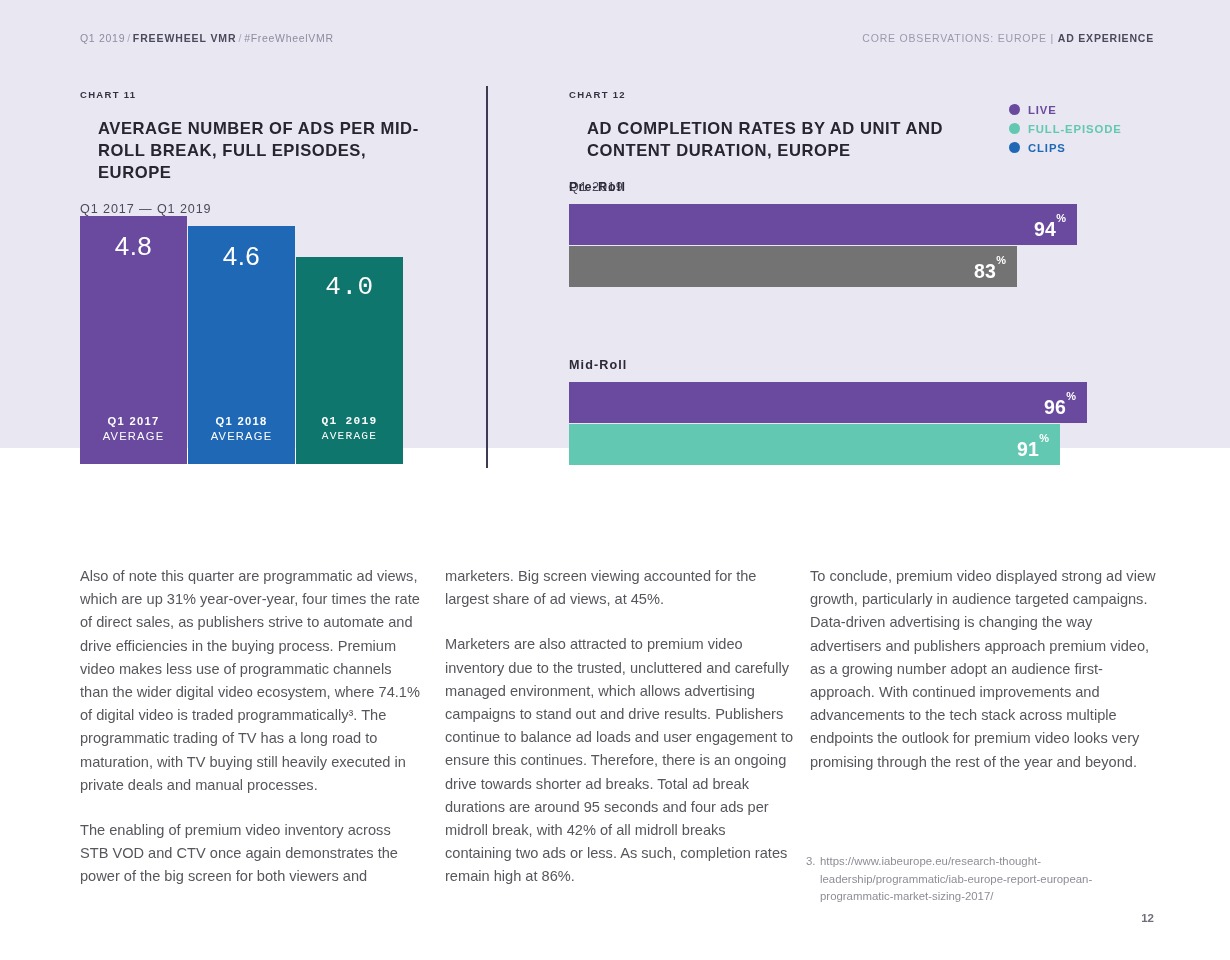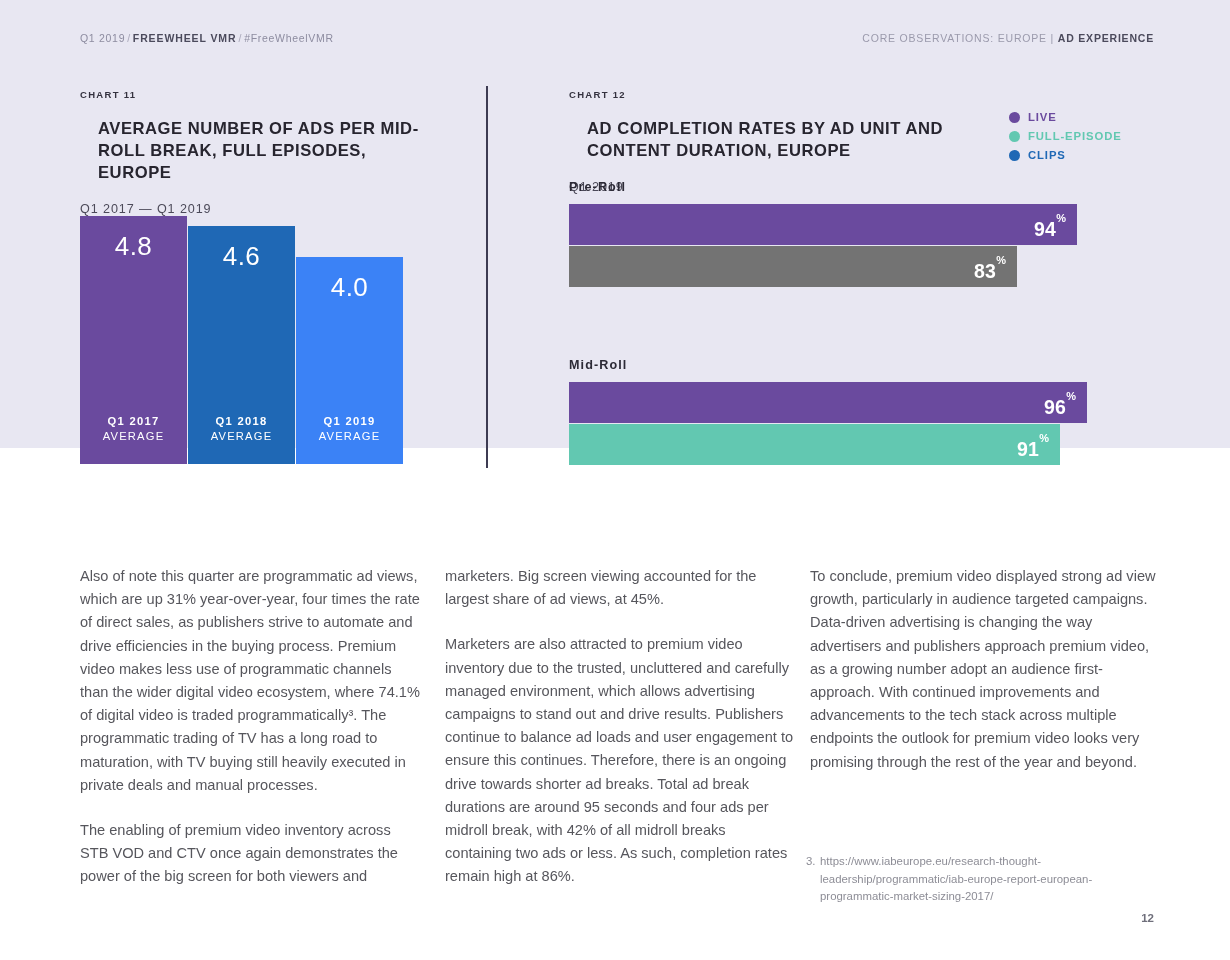--- a/index.html
+++ b/index.html
@@ -156,21 +156,21 @@
   }
 
   .legend {
     position: absolute;
     left: 1009px;
     top: 104px;
     width: 180px;
   }
   .legend-row {
     display: flex;
-    align-items: flex-end;
+    align-items: flex-start;
     height: 19px;
     margin-bottom: 0px;
   }
   .legend-dot {
     width: 11px;
     height: 11px;
     border-radius: 50%;
     margin-right: 8px;
     flex: 0 0 auto;
   }
@@ -303,21 +303,21 @@
           <span class="col-avg">AVERAGE</span>
         </div>
       </div>
       <div class="col-bar" style="left: 108px; height: 238px; background: rgb(31, 104, 181);">
         <div class="col-value">4.6</div>
         <div class="col-label">
           <span class="col-period">Q1 2018</span>
           <span class="col-avg">AVERAGE</span>
         </div>
       </div>
-      <div class="col-bar" style="left: 216px; height: 207px; background: #3b82f6;">
+      <div class="col-bar" style="left: 216px; height: 207px; background: #0f766e; font-family: Liberation Mono, monospace;">
         <div class="col-value">4.0</div>
         <div class="col-label">
           <span class="col-period">Q1 2019</span>
           <span class="col-avg">AVERAGE</span>
         </div>
       </div>
     </div>
 
   <div class="chart12">
     <p class="chart-kicker">CHART 12</p>

